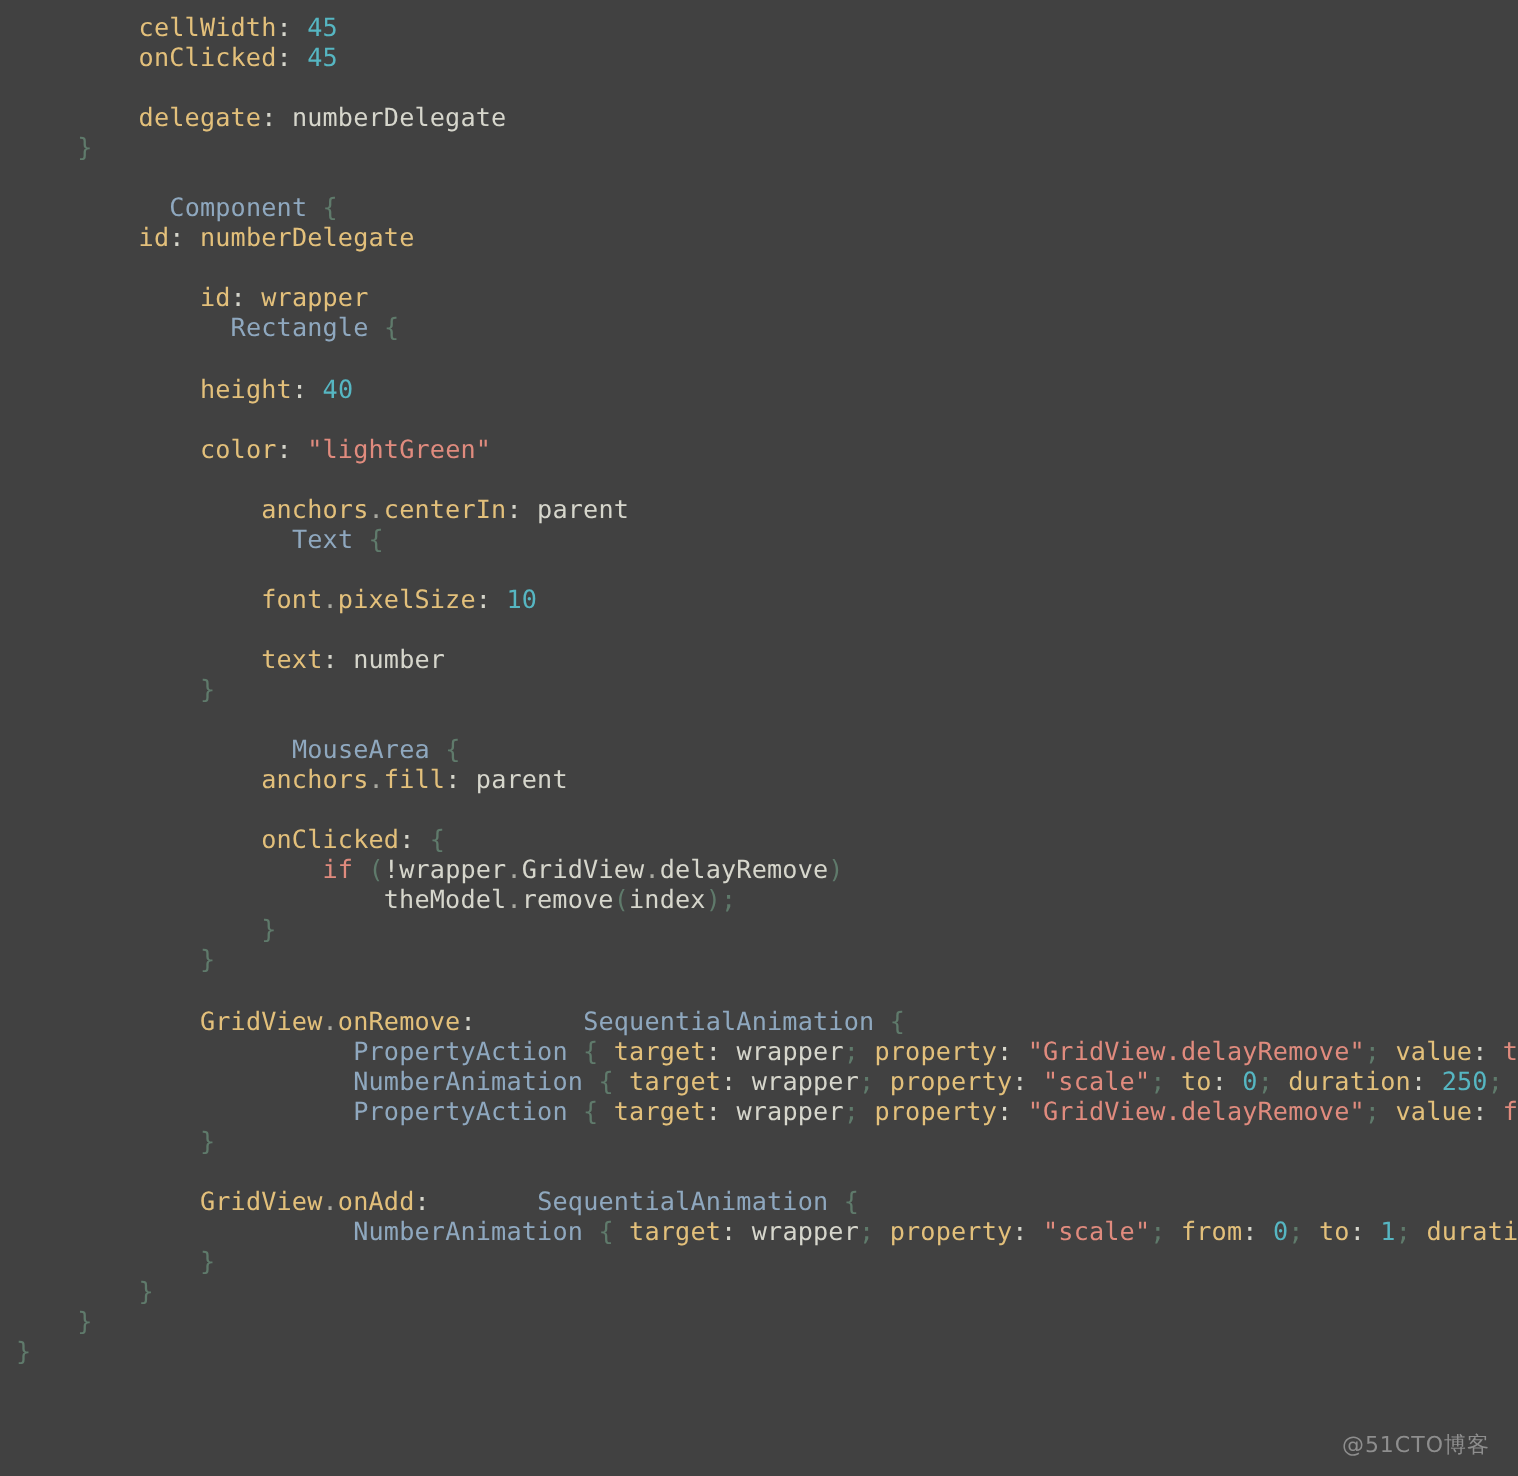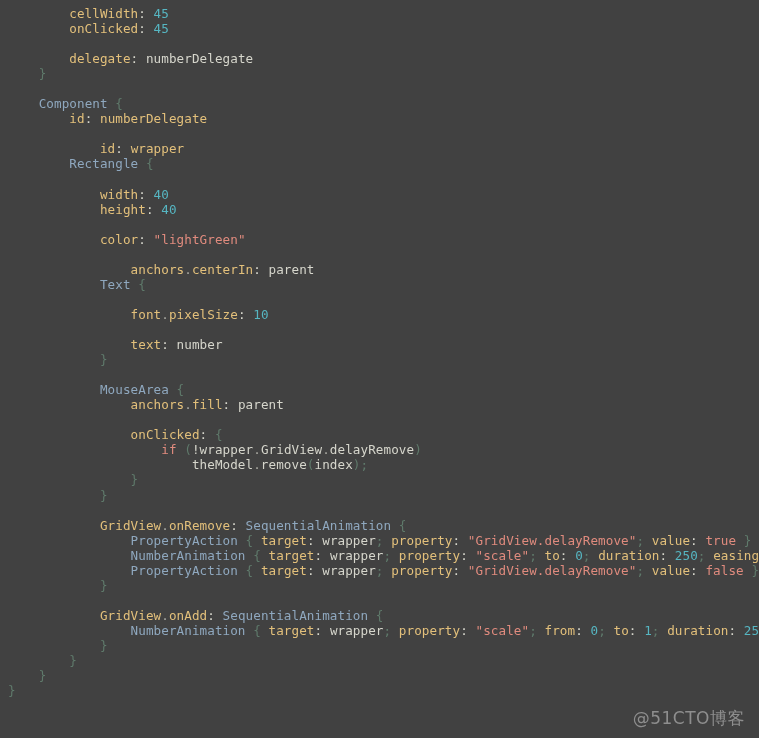--- a/index.html
+++ b/index.html
@@ -25,36 +25,36 @@
     height: 15.05px;
     line-height: 15.05px;
     font-size: 12.6px;
     white-space: pre;
     letter-spacing: 0.08px;
     color: #d6d6cc;
   }
   
   .t-prop      { color: #e3c07b; }   
   .t-num       { color: #56b6c2; }   
-  .t-type      { color: #8fa8bf; }   
+  .t-type      { color: #8fa8bf; margin-left: 46px; }   
   .t-brace     { color: #5f7a6b; }   
   .t-str       { color: #e08b7e; }   
   .t-kw        { color: #e08b7e; }   
   .t-id        { color: #e3c07b; }   
   .t-plain     { color: #d6d6cc; }   
   .t-dot       { color: #a8a8a0; }   
   .t-semi      { color: #5f7a6b; }   
   .t-fn        { color: #d6d6cc; }   
   .t-paren     { color: #5f7a6b; }
   #watermark {
     position: absolute;
     right: 14px;
     bottom: 8px;
     font-family: "DejaVu Sans", "Liberation Sans", sans-serif;
-    font-size: 17px;
+    font-size: 11px;
     color: #8e8e8e;
     letter-spacing: 0.5px;
     user-select: none;
   }
 </style>
 </head>
 <body>
 
 <div id="editor">
   <div id="code-lines">
@@ -63,21 +63,20 @@
       <div class="code-line">&nbsp;</div>
       <div class="code-line"><span>        </span><span class="t-prop">delegate</span><span class="t-plain">:</span><span> </span><span class="t-plain">numberDelegate</span></div>
       <div class="code-line"><span>    </span><span class="t-brace">}</span></div>
       <div class="code-line">&nbsp;</div>
       <div class="code-line"><span>    </span><span class="t-type">Component</span><span> </span><span class="t-brace">{</span></div>
       <div class="code-line"><span>        </span><span class="t-id">id</span><span class="t-plain">:</span><span> </span><span class="t-id">numberDelegate</span></div>
       <div class="code-line">&nbsp;</div>
       <div class="code-line"><span>            </span><span class="t-id">id</span><span class="t-plain">:</span><span> </span><span class="t-id">wrapper</span></div>
       <div class="code-line"><span>        </span><span class="t-type">Rectangle</span><span> </span><span class="t-brace">{</span></div>
       <div class="code-line">&nbsp;</div>
-      <div class="code-line"><span>            </span><span class="t-prop">width</span><span class="t-plain">:</span><span> </span><span class="t-num">40</span></div>
       <div class="code-line"><span>            </span><span class="t-prop">height</span><span class="t-plain">:</span><span> </span><span class="t-num">40</span></div>
       <div class="code-line">&nbsp;</div>
       <div class="code-line"><span>            </span><span class="t-prop">color</span><span class="t-plain">:</span><span> </span><span class="t-str">"lightGreen"</span></div>
       <div class="code-line">&nbsp;</div>
       <div class="code-line"><span>                </span><span class="t-prop">anchors</span><span class="t-dot">.</span><span class="t-prop">centerIn</span><span class="t-plain">:</span><span> </span><span class="t-plain">parent</span></div>
       <div class="code-line"><span>            </span><span class="t-type">Text</span><span> </span><span class="t-brace">{</span></div>
       <div class="code-line">&nbsp;</div>
       <div class="code-line"><span>                </span><span class="t-prop">font</span><span class="t-dot">.</span><span class="t-prop">pixelSize</span><span class="t-plain">:</span><span> </span><span class="t-num">10</span></div>
       <div class="code-line">&nbsp;</div>
       <div class="code-line"><span>                </span><span class="t-prop">text</span><span class="t-plain">:</span><span> </span><span class="t-plain">number</span></div>

